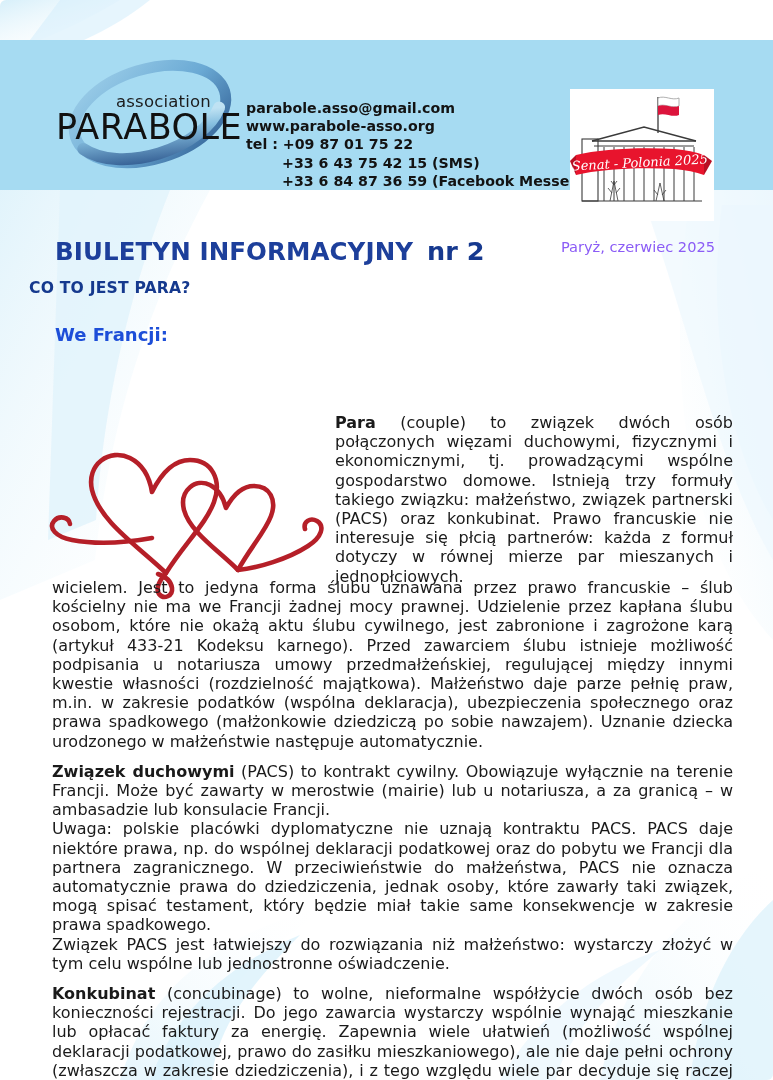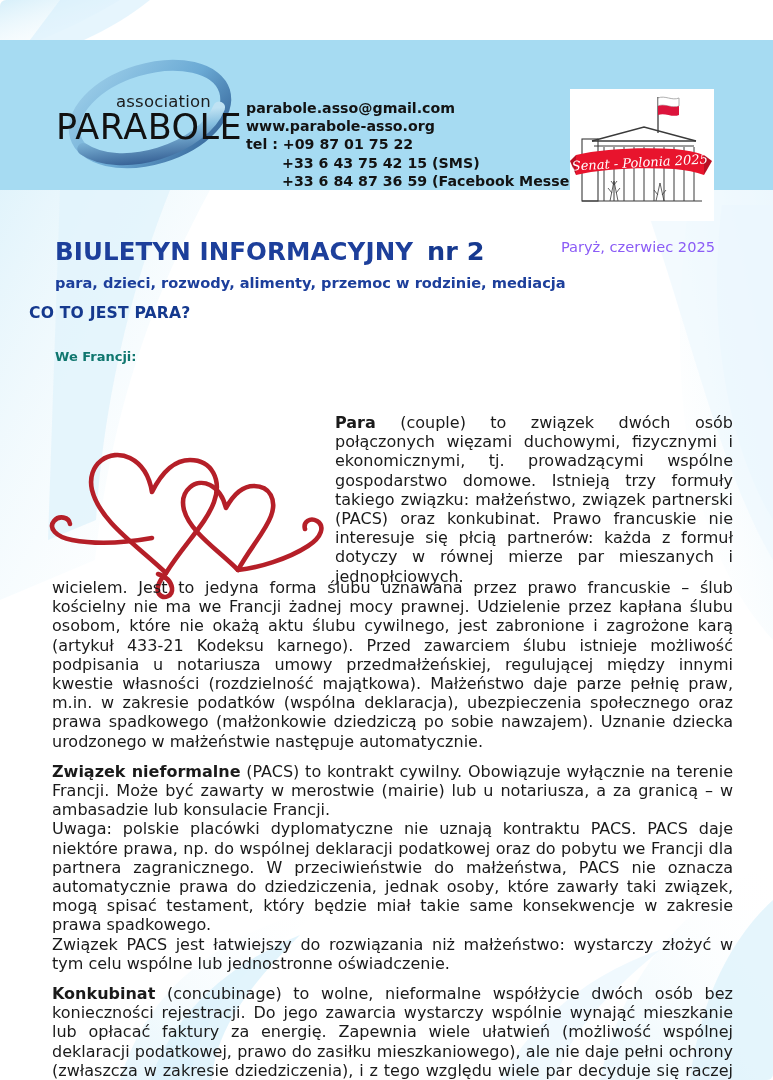--- a/index.html
+++ b/index.html
@@ -160,22 +160,22 @@
     font-family: "DejaVu Sans", sans-serif;
     font-weight: bold;
     font-size: 15.6px;
     color: #15398e;
     letter-spacing: .2px;
   }
   .we-francji {
     padding: 27px 0 0 55px;
     font-family: "DejaVu Sans", sans-serif;
     font-weight: bold;
-    font-size: 13px;
-    color: #0f766e;
+    font-size: 18px;
+    color: #1d4ed8;
   }
 
   
   .hearts {
     position: absolute;
     left: 42px;
     top: 418px;
     width: 300px;
     height: 185px;
     z-index: 3;
@@ -325,21 +325,20 @@
     </div>
   </div>
 
   <div class="content">
 
     <div class="title-row">
       <span class="title-main">BIULETYN INFORMACYJNY</span><span class="title-nr">nr 2</span>
       <div class="date-right">Paryż, czerwiec 2025</div>
     </div>
 
-    <div class="subtitle">para, dzieci, rozwody, alimenty, przemoc w rodzinie, mediacja</div>
     <div class="section-q">CO TO JEST PARA?</div>
     <div class="we-francji">We Francji:</div>
   </div>
 
   <div class="hearts">
     <svg width="300" height="185" viewBox="0 0 300 185" aria-hidden="true">
       <g fill="none" stroke="#b51f28" stroke-width="4.6" stroke-linecap="round" stroke-linejoin="round">
 
         <path d="M124,155
                  C 96,128 58,104 50,72
@@ -366,20 +365,20 @@
     </svg>
   </div>
 
   <div class="body-col">
     <p class="txt"><span class="b">Para</span><span> (couple) to związek dwóch osób połączonych więzami duchowymi, fizycznymi i ekonomicznymi, tj. prowadzącymi wspólne gospodarstwo domowe. Istnieją trzy formuły takiego związku: małżeństwo, związek partnerski (PACS) oraz konkubinat. Prawo francuskie nie interesuje się płcią partnerów: każda z formuł dotyczy w równej mierze par mieszanych i jednopłciowych.</span></p>
   </div>
 
   <div class="full-flow">
     <p class="txt">wicielem. Jest to jedyna forma ślubu uznawana przez prawo francuskie – ślub kościelny nie ma we Francji żadnej mocy prawnej. Udzielenie przez kapłana ślubu osobom, które nie okażą aktu ślubu cywilnego, jest zabronione i zagrożone karą (artykuł 433-21 Kodeksu karnego). Przed zawarciem ślubu istnieje możliwość podpisania u notariusza umowy przedmałżeńskiej, regulującej między innymi kwestie własności (rozdzielność majątkowa). Małżeństwo daje parze pełnię praw, m.in. w zakresie podatków (wspólna deklaracja), ubezpieczenia społecznego oraz prawa spadkowego (małżonkowie dziedziczą po sobie nawzajem). Uznanie dziecka urodzonego w małżeństwie następuje automatycznie.</p>
 
-    <p class="txt"><span class="b">Związek nieformalne</span><span> (PACS) to kontrakt cywilny. Obowiązuje wyłącznie na terenie Francji. Może być zawarty w merostwie (mairie) lub u notariusza, a za granicą – w ambasadzie lub konsulacie Francji.</span></p>
+    <p class="txt"><span class="b">Związek duchowymi</span><span> (PACS) to kontrakt cywilny. Obowiązuje wyłącznie na terenie Francji. Może być zawarty w merostwie (mairie) lub u notariusza, a za granicą – w ambasadzie lub konsulacie Francji.</span></p>
     <p class="txt tight" style="margin-top:0">Uwaga: polskie placówki dyplomatyczne nie uznają kontraktu PACS. PACS daje niektóre prawa, np. do wspólnej deklaracji podatkowej oraz do pobytu we Francji dla partnera zagranicznego. W przeciwieństwie do małżeństwa, PACS nie oznacza automatycznie prawa do dziedziczenia, jednak osoby, które zawarły taki związek, mogą spisać testament, który będzie miał takie same konsekwencje w zakresie prawa spadkowego.</p>
     <p class="txt tight" style="margin-top:0">Związek PACS jest łatwiejszy do rozwiązania niż małżeństwo: wystarczy złożyć w tym celu wspólne lub jednostronne oświadczenie.</p>
 
     <p class="txt"><span class="b">Konkubinat</span><span> (concubinage) to wolne, nieformalne współżycie dwóch osób bez konieczności rejestracji. Do jego zawarcia wystarczy wspólnie wynająć mieszkanie lub opłacać faktury za energię. Zapewnia wiele ułatwień (możliwość wspólnej deklaracji podatkowej, prawo do zasiłku mieszkaniowego), ale nie daje pełni ochrony (zwłaszcza w zakresie dziedziczenia), i z tego względu wiele par decyduje się raczej na małżeństwo lub związek PACS. Aby rozwiązać konkubinat wystarczy przestać razem mieszkać, przy czym warto udokumentować datę zakończenia związku (np. poprzez wypowiedzenie umowy najmu lub nową deklarację podatkową). Uwaga: państwo francuskie nie wydaje oficjalnego dokumentu potwierdzającego konkubinat, niektóre merostwa mogą jednak wystawić zaświadczenie o wspólnym życiu (attestation de vie commune) lub zaświadczenie o konkubinacie (attestation de concubinage).</span></p>
   </div>
 
 </div>
 
 </body></html>

